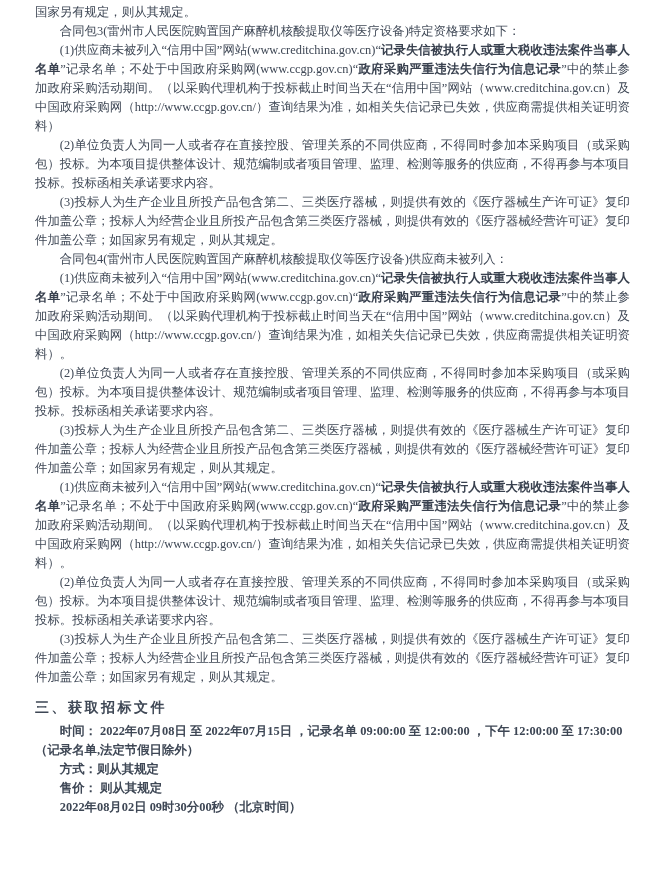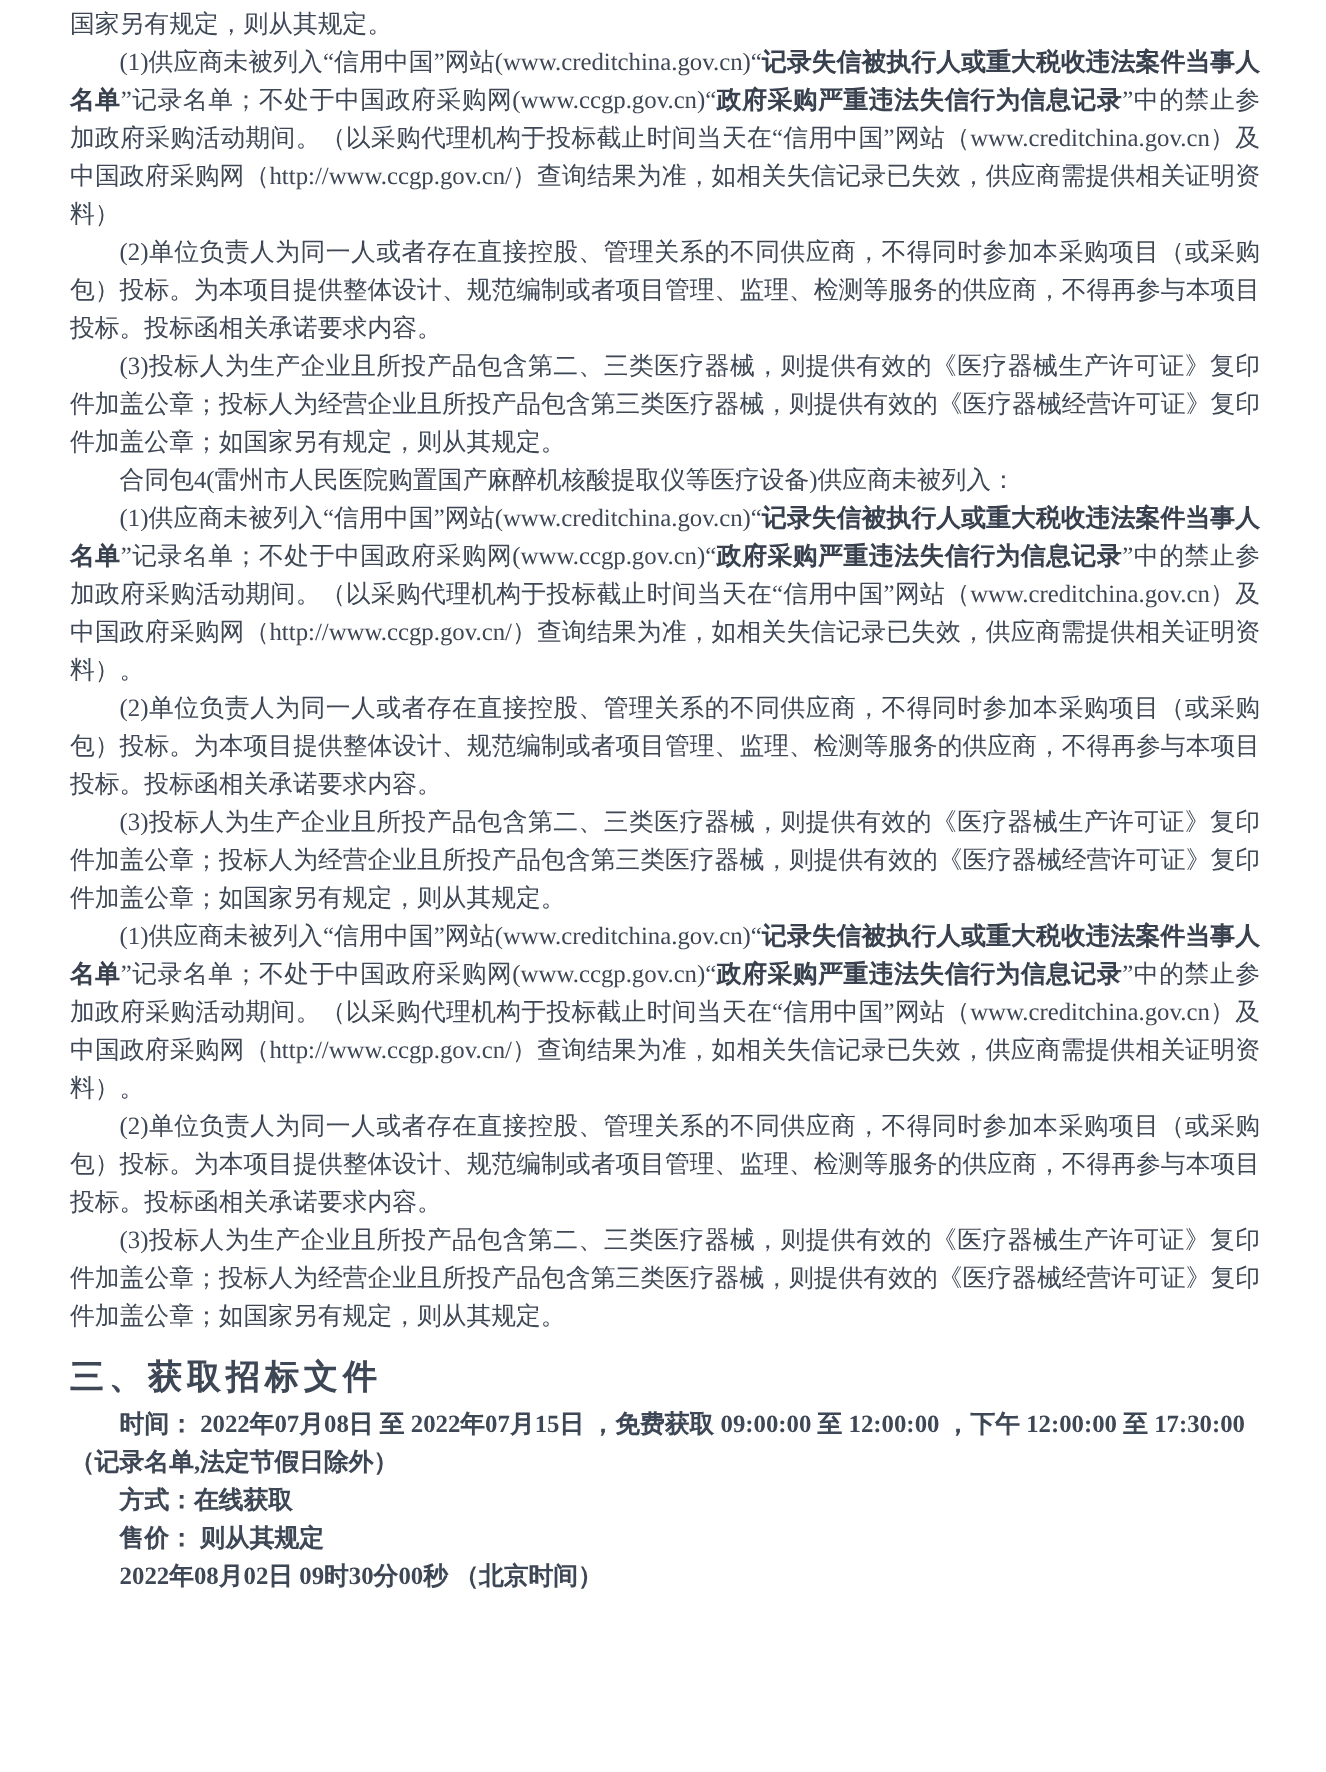--- a/index.html
+++ b/index.html
@@ -12,52 +12,53 @@
     font-family:"Liberation Serif","DejaVu Serif",serif;
     font-size:12.4px; line-height:19px;
     padding:3px 33px 0 35px;
   }
   .para { margin:0; text-indent:2em; text-align:justify; }
   .para.no-indent { text-indent:0; }
   .bold-line { font-weight:700; }
   b { font-weight:700; color:#39414f; }
   .sec-heading {
     margin:11px 0 5px 0;
-    font-size:17px; font-weight:700; letter-spacing:2.5px;
+    font-size:14px; font-weight:700; letter-spacing:2.5px;
     text-indent:0; text-align:left;
   }
   .sec-heading.sec4 { margin-top:13px; }
 </style>
 </head>
 <body>
 
 <div class="page">
 
   <p class="para no-indent">国家另有规定，则从其规定。</p>
 
   <div>
+    <p class="para">合同包3(雷州市人民医院购置国产麻醉机核酸提取仪等医疗设备)特定资格要求如下：</p>
     <p class="para"><span>(1)供应商未被列入“信用中国”网站(www.creditchina.gov.cn)“</span><b>记录失信被执行人或重大税收违法案件当事人名单</b><span>”记录名单；不处于中国政府采购网(www.ccgp.gov.cn)“</span><b>政府采购严重违法失信行为信息记录</b><span>”中的禁止参加政府采购活动期间。（以采购代理机构于投标截止时间当天在“信用中国”网站（www.creditchina.gov.cn）及中国政府采购网（http://www.ccgp.gov.cn/）查询结果为准，如相关失信记录已失效，供应商需提供相关证明资料）</span></p>
     <p class="para">(2)单位负责人为同一人或者存在直接控股、管理关系的不同供应商，不得同时参加本采购项目（或采购包）投标。为本项目提供整体设计、规范编制或者项目管理、监理、检测等服务的供应商，不得再参与本项目投标。投标函相关承诺要求内容。</p>
     <p class="para">(3)投标人为生产企业且所投产品包含第二、三类医疗器械，则提供有效的《医疗器械生产许可证》复印件加盖公章；投标人为经营企业且所投产品包含第三类医疗器械，则提供有效的《医疗器械经营许可证》复印件加盖公章；如国家另有规定，则从其规定。</p>
   </div>
 
   <div>
     <p class="para">合同包4(雷州市人民医院购置国产麻醉机核酸提取仪等医疗设备)供应商未被列入：</p>
     <p class="para"><span>(1)供应商未被列入“信用中国”网站(www.creditchina.gov.cn)“</span><b>记录失信被执行人或重大税收违法案件当事人名单</b><span>”记录名单；不处于中国政府采购网(www.ccgp.gov.cn)“</span><b>政府采购严重违法失信行为信息记录</b><span>”中的禁止参加政府采购活动期间。（以采购代理机构于投标截止时间当天在“信用中国”网站（www.creditchina.gov.cn）及中国政府采购网（http://www.ccgp.gov.cn/）查询结果为准，如相关失信记录已失效，供应商需提供相关证明资料）。</span></p>
     <p class="para">(2)单位负责人为同一人或者存在直接控股、管理关系的不同供应商，不得同时参加本采购项目（或采购包）投标。为本项目提供整体设计、规范编制或者项目管理、监理、检测等服务的供应商，不得再参与本项目投标。投标函相关承诺要求内容。</p>
     <p class="para">(3)投标人为生产企业且所投产品包含第二、三类医疗器械，则提供有效的《医疗器械生产许可证》复印件加盖公章；投标人为经营企业且所投产品包含第三类医疗器械，则提供有效的《医疗器械经营许可证》复印件加盖公章；如国家另有规定，则从其规定。</p>
   </div>
 
   <div>
     <p class="para"><span>(1)供应商未被列入“信用中国”网站(www.creditchina.gov.cn)“</span><b>记录失信被执行人或重大税收违法案件当事人名单</b><span>”记录名单；不处于中国政府采购网(www.ccgp.gov.cn)“</span><b>政府采购严重违法失信行为信息记录</b><span>”中的禁止参加政府采购活动期间。（以采购代理机构于投标截止时间当天在“信用中国”网站（www.creditchina.gov.cn）及中国政府采购网（http://www.ccgp.gov.cn/）查询结果为准，如相关失信记录已失效，供应商需提供相关证明资料）。</span></p>
     <p class="para">(2)单位负责人为同一人或者存在直接控股、管理关系的不同供应商，不得同时参加本采购项目（或采购包）投标。为本项目提供整体设计、规范编制或者项目管理、监理、检测等服务的供应商，不得再参与本项目投标。投标函相关承诺要求内容。</p>
     <p class="para">(3)投标人为生产企业且所投产品包含第二、三类医疗器械，则提供有效的《医疗器械生产许可证》复印件加盖公章；投标人为经营企业且所投产品包含第三类医疗器械，则提供有效的《医疗器械经营许可证》复印件加盖公章；如国家另有规定，则从其规定。</p>
   </div>
 
   <h2 class="sec-heading">三、获取招标文件</h2>
-  <p class="para bold-line">时间：  2022年07月08日 至 2022年07月15日 ，免费获取 09:00:00 至 12:00:00 ，下午 12:00:00 至 17:30:00</p>
+  <p class="para bold-line">时间：  2022年07月08日 至 2022年07月15日 ，记录名单 09:00:00 至 12:00:00 ，下午 12:00:00 至 17:30:00</p>
   <p class="para bold-line no-indent">（记录名单,法定节假日除外）</p>
-  <p class="para bold-line">方式：在线获取</p>
+  <p class="para bold-line">方式：则从其规定</p>
   <p class="para bold-line">售价： 则从其规定</p>
 
   <p class="para bold-line">2022年08月02日 09时30分00秒 （北京时间）</p>
 
 </div>
 
 </body></html>

